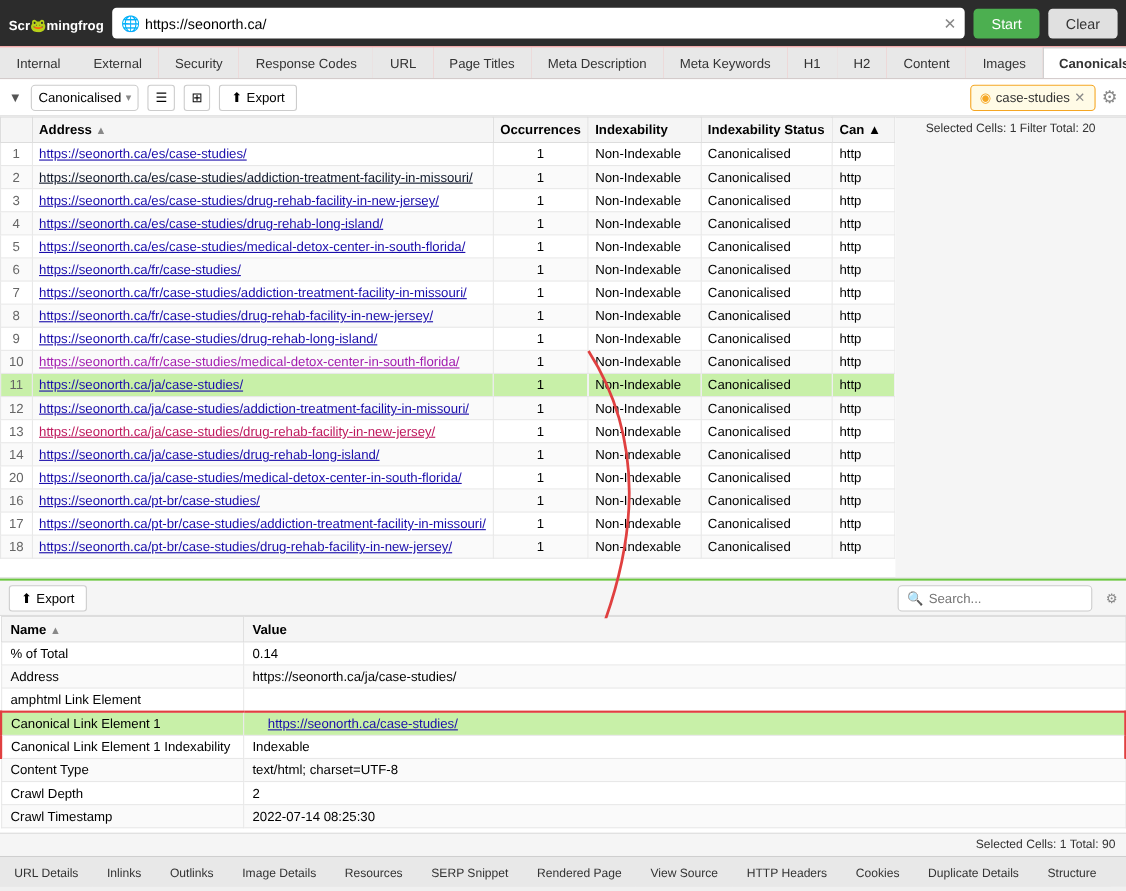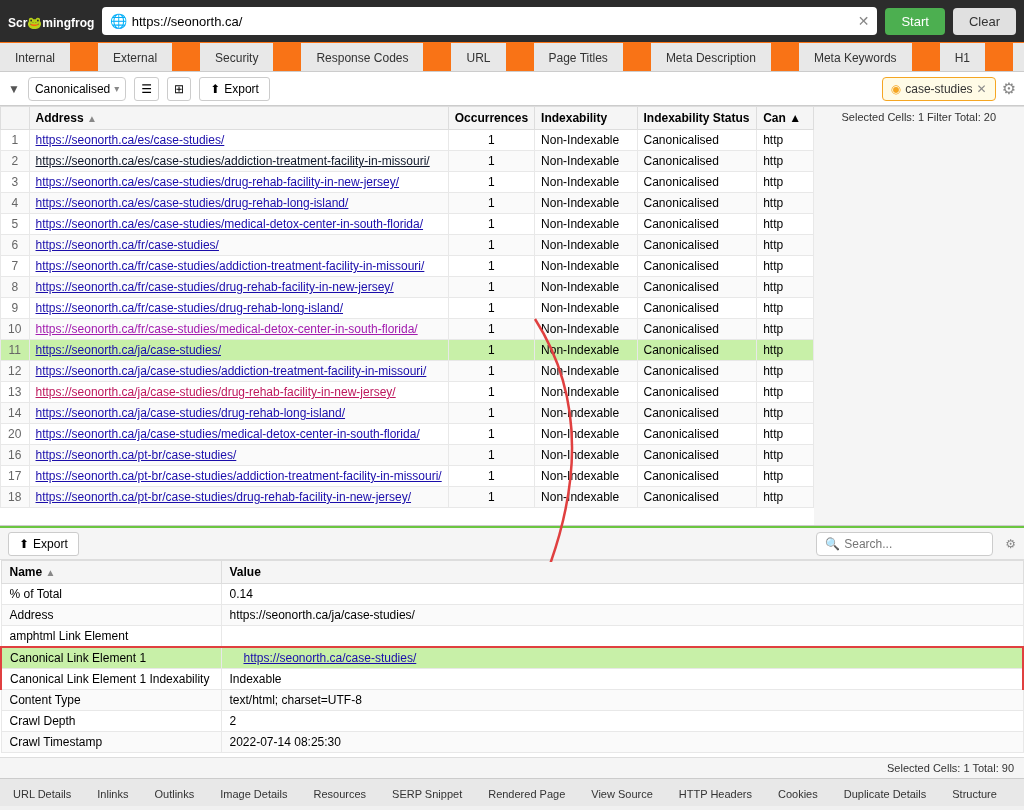--- a/index.html
+++ b/index.html
@@ -19,21 +19,21 @@
     #url-clear { color: #888; cursor: pointer; font-size: 14px; }
     #start-btn {
       background: #4caf50; color: white; border: none; padding: 6px 16px; border-radius: 4px; cursor: pointer; font-size: 13px;
     }
     #clear-btn {
       background: #e0e0e0; color: #333; border: none; padding: 6px 16px; border-radius: 4px; cursor: pointer; font-size: 13px;
     }
 
     
     #tab-bar {
-      display: flex; background: #f97316; border-bottom: 1px solid #ccc; height: 30px; align-items: flex-end; gap: 28px;
+      display: flex; background: #fca5a5; border-bottom: 1px solid #ccc; height: 30px; align-items: flex-end;
     }
     .tab {
       padding: 6px 14px; cursor: pointer; border: 1px solid transparent; border-bottom: none; background: #e8e8e8; color: #333; white-space: nowrap; height: 28px; display: flex; align-items: center;
     }
     .tab.active { background: white; border-color: #ccc; border-bottom-color: white; font-weight: bold; }
 
     
     #filter-bar {
       display: flex; align-items: center; background: white; border-bottom: 1px solid #ccc; height: 34px; padding: 0 8px; gap: 8px;
     }

